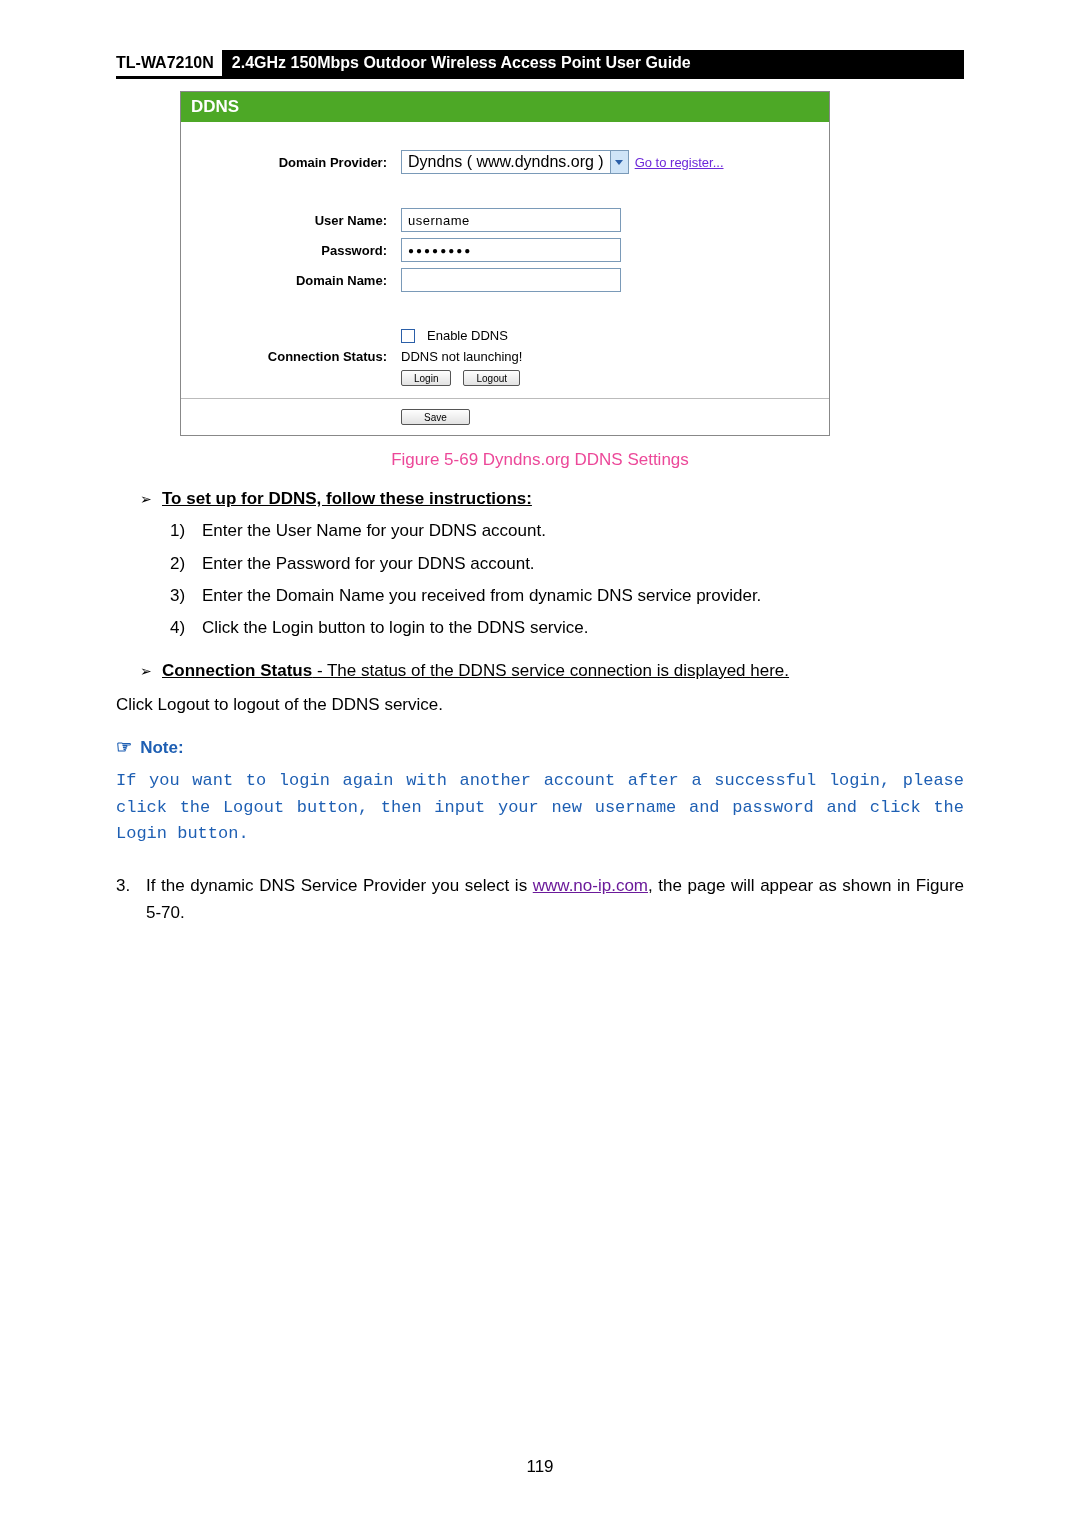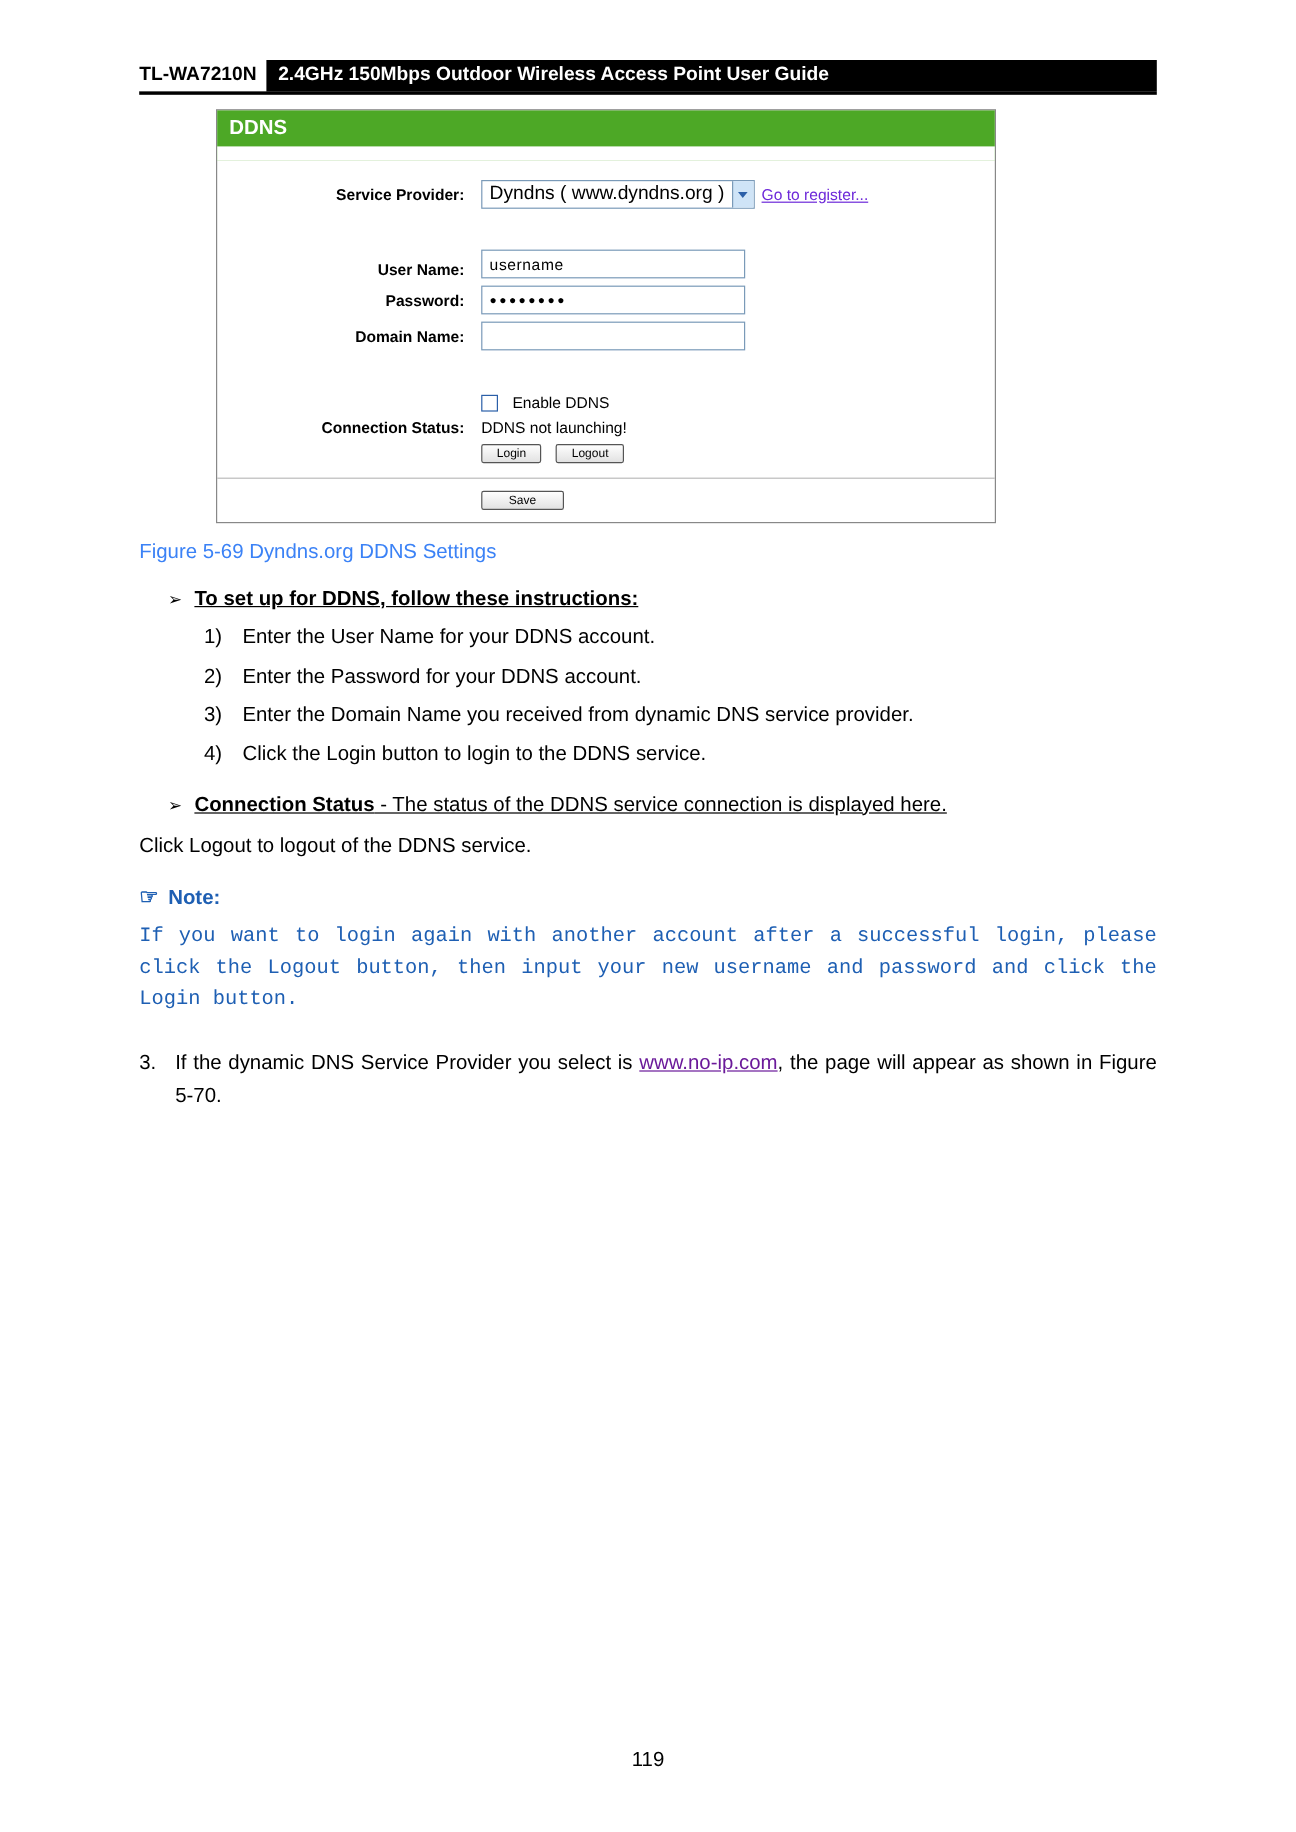--- a/index.html
+++ b/index.html
@@ -56,21 +56,21 @@
   .ddns-body {
     padding: 10px 20px 6px 20px;
     font-size: 14px;
     color: #000;
   }
   .form-row {
     display: flex;
     align-items: center;
     margin: 6px 0;
   }
-  .form-row.tall { margin-top: 34px; align-items: flex-end; }
+  .form-row.tall { margin-top: 34px; }
   .form-label {
     width: 200px;
     text-align: right;
     font-weight: bold;
     padding-right: 14px;
     font-size: 13px;
   }
   .form-value {
     flex: 1;
     display: flex;
@@ -148,24 +148,24 @@
     margin-right: 6px;
   }
   .btn-row { margin-top: 6px; }
   .ddns-footer {
     border-top: 1px solid #bbb;
     padding: 10px 20px;
     display: flex;
   }
   .ddns-footer .spacer { width: 200px; }
   .caption {
-    text-align: left;
+    text-align: center;
     font-size: 17px;
     margin: 8px 0 16px 0;
-    color: #3b82f6;
+    color: #ec4899;
   }
   
   .content {
     font-size: 17px;
     color: #000;
     line-height: 1.55;
   }
   .bullet-row {
     display: flex;
     margin: 6px 0 6px 24px;
@@ -229,21 +229,21 @@
     <div class="header-right">2.4GHz 150Mbps Outdoor Wireless Access Point User Guide</div>
   </div>
 
   <div class="ddns-panel">
     <div class="ddns-title">
       <span class="ddns-title-inner">DDNS</span>
     </div>
     <div class="ddns-body">
 
       <div class="form-row">
-        <div class="form-label">Service Provider:</div>
+        <div class="form-label">Domain Provider:</div>
         <div class="form-value">
           <div class="fake-select">
             <span class="fake-select-text">Dyndns ( www.dyndns.org )</span>
             <span class="fake-select-btn">
                 <span class="chevron"></span>
               </span>
           </div>
           <span class="link-blue">Go to register...</span>
         </div>
       </div>

